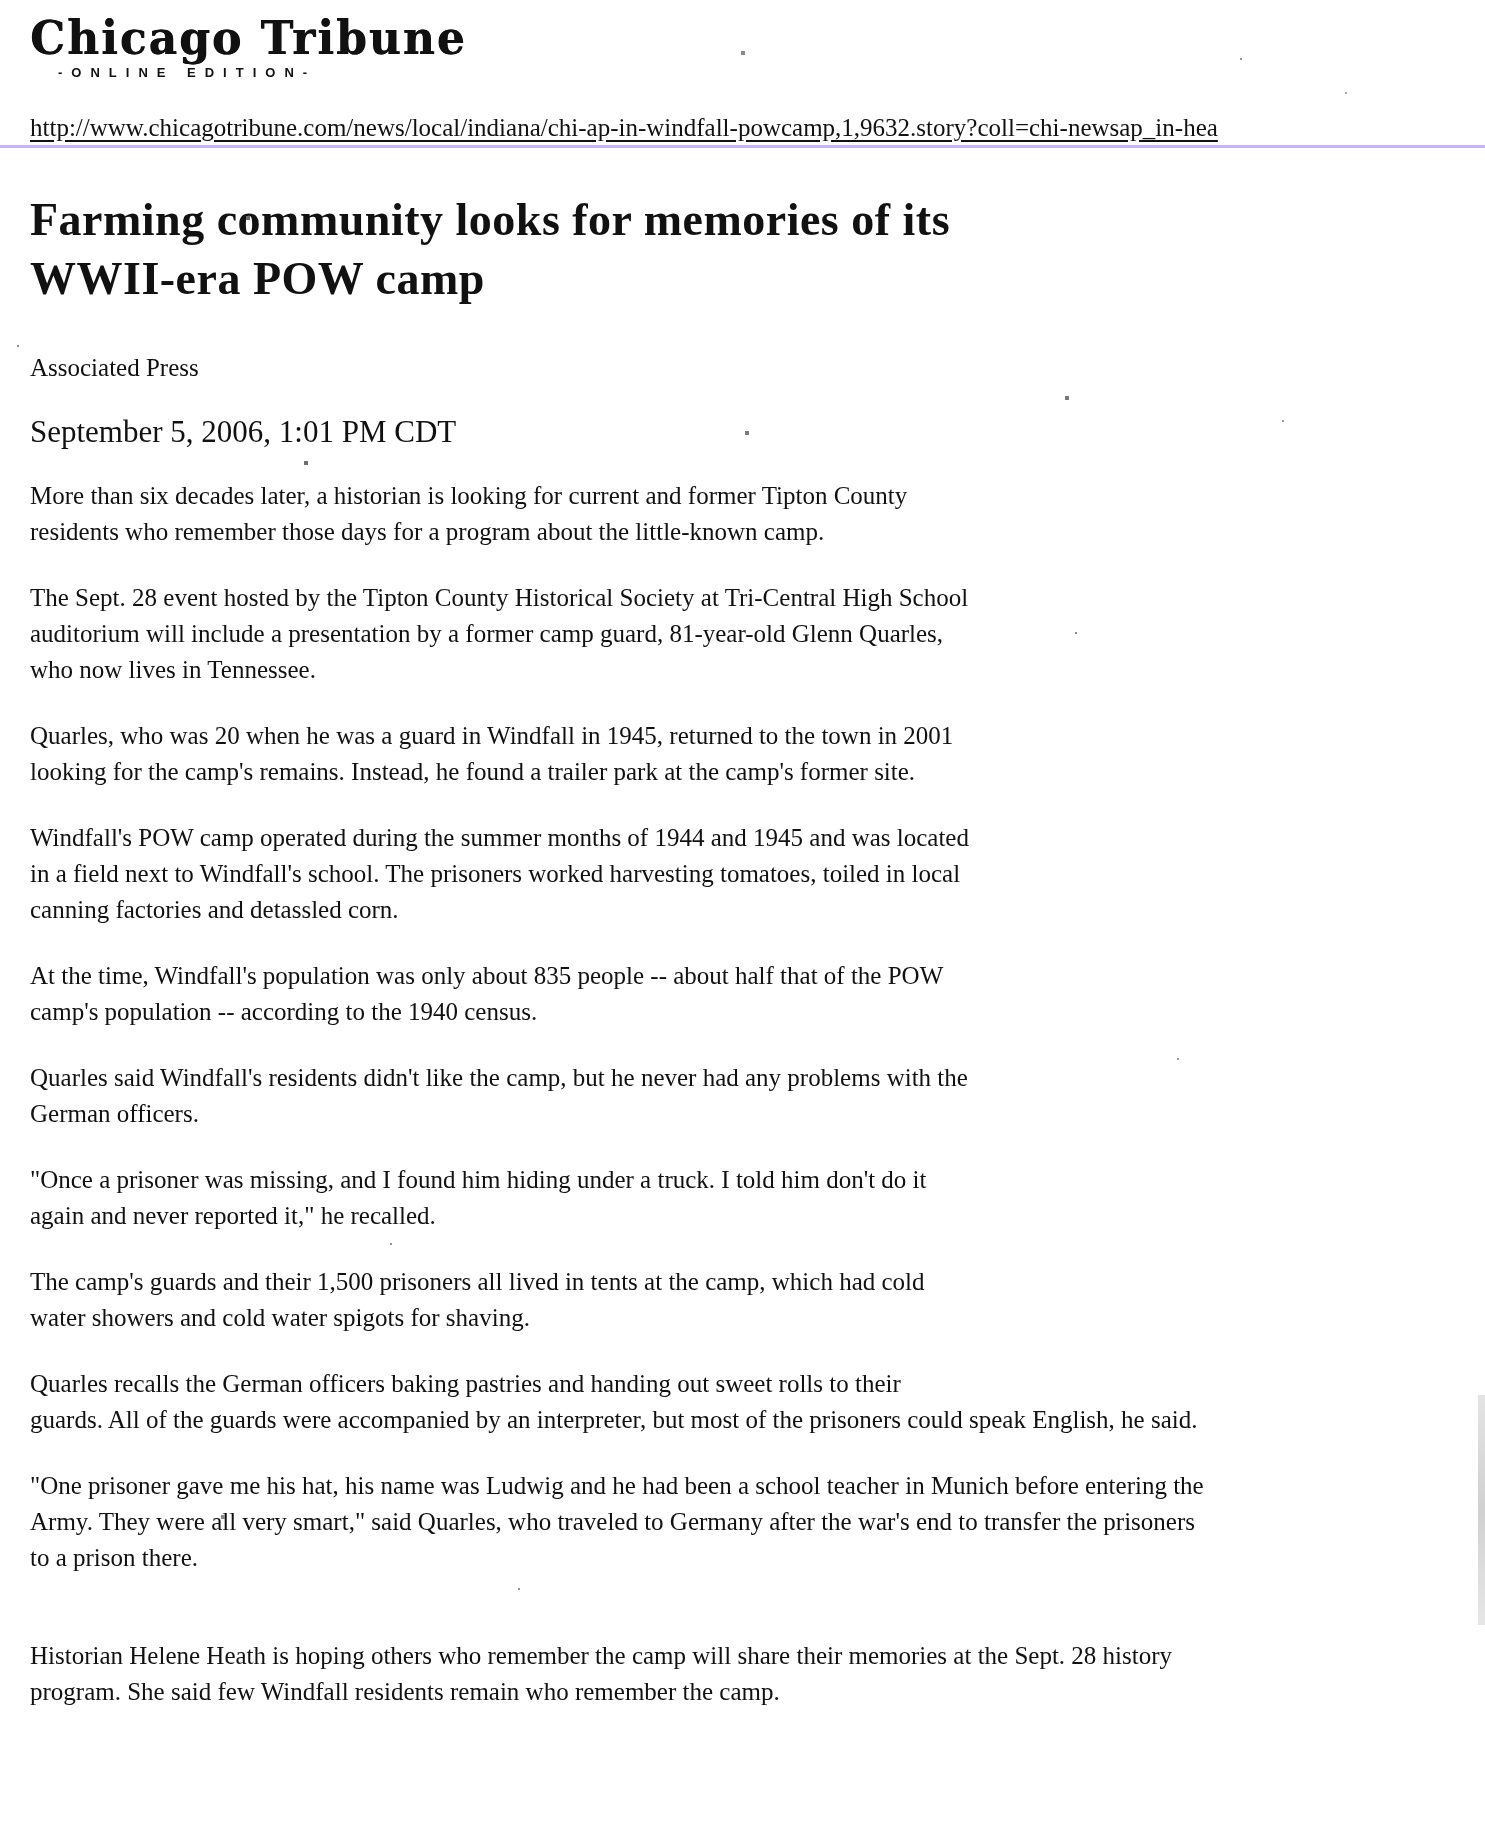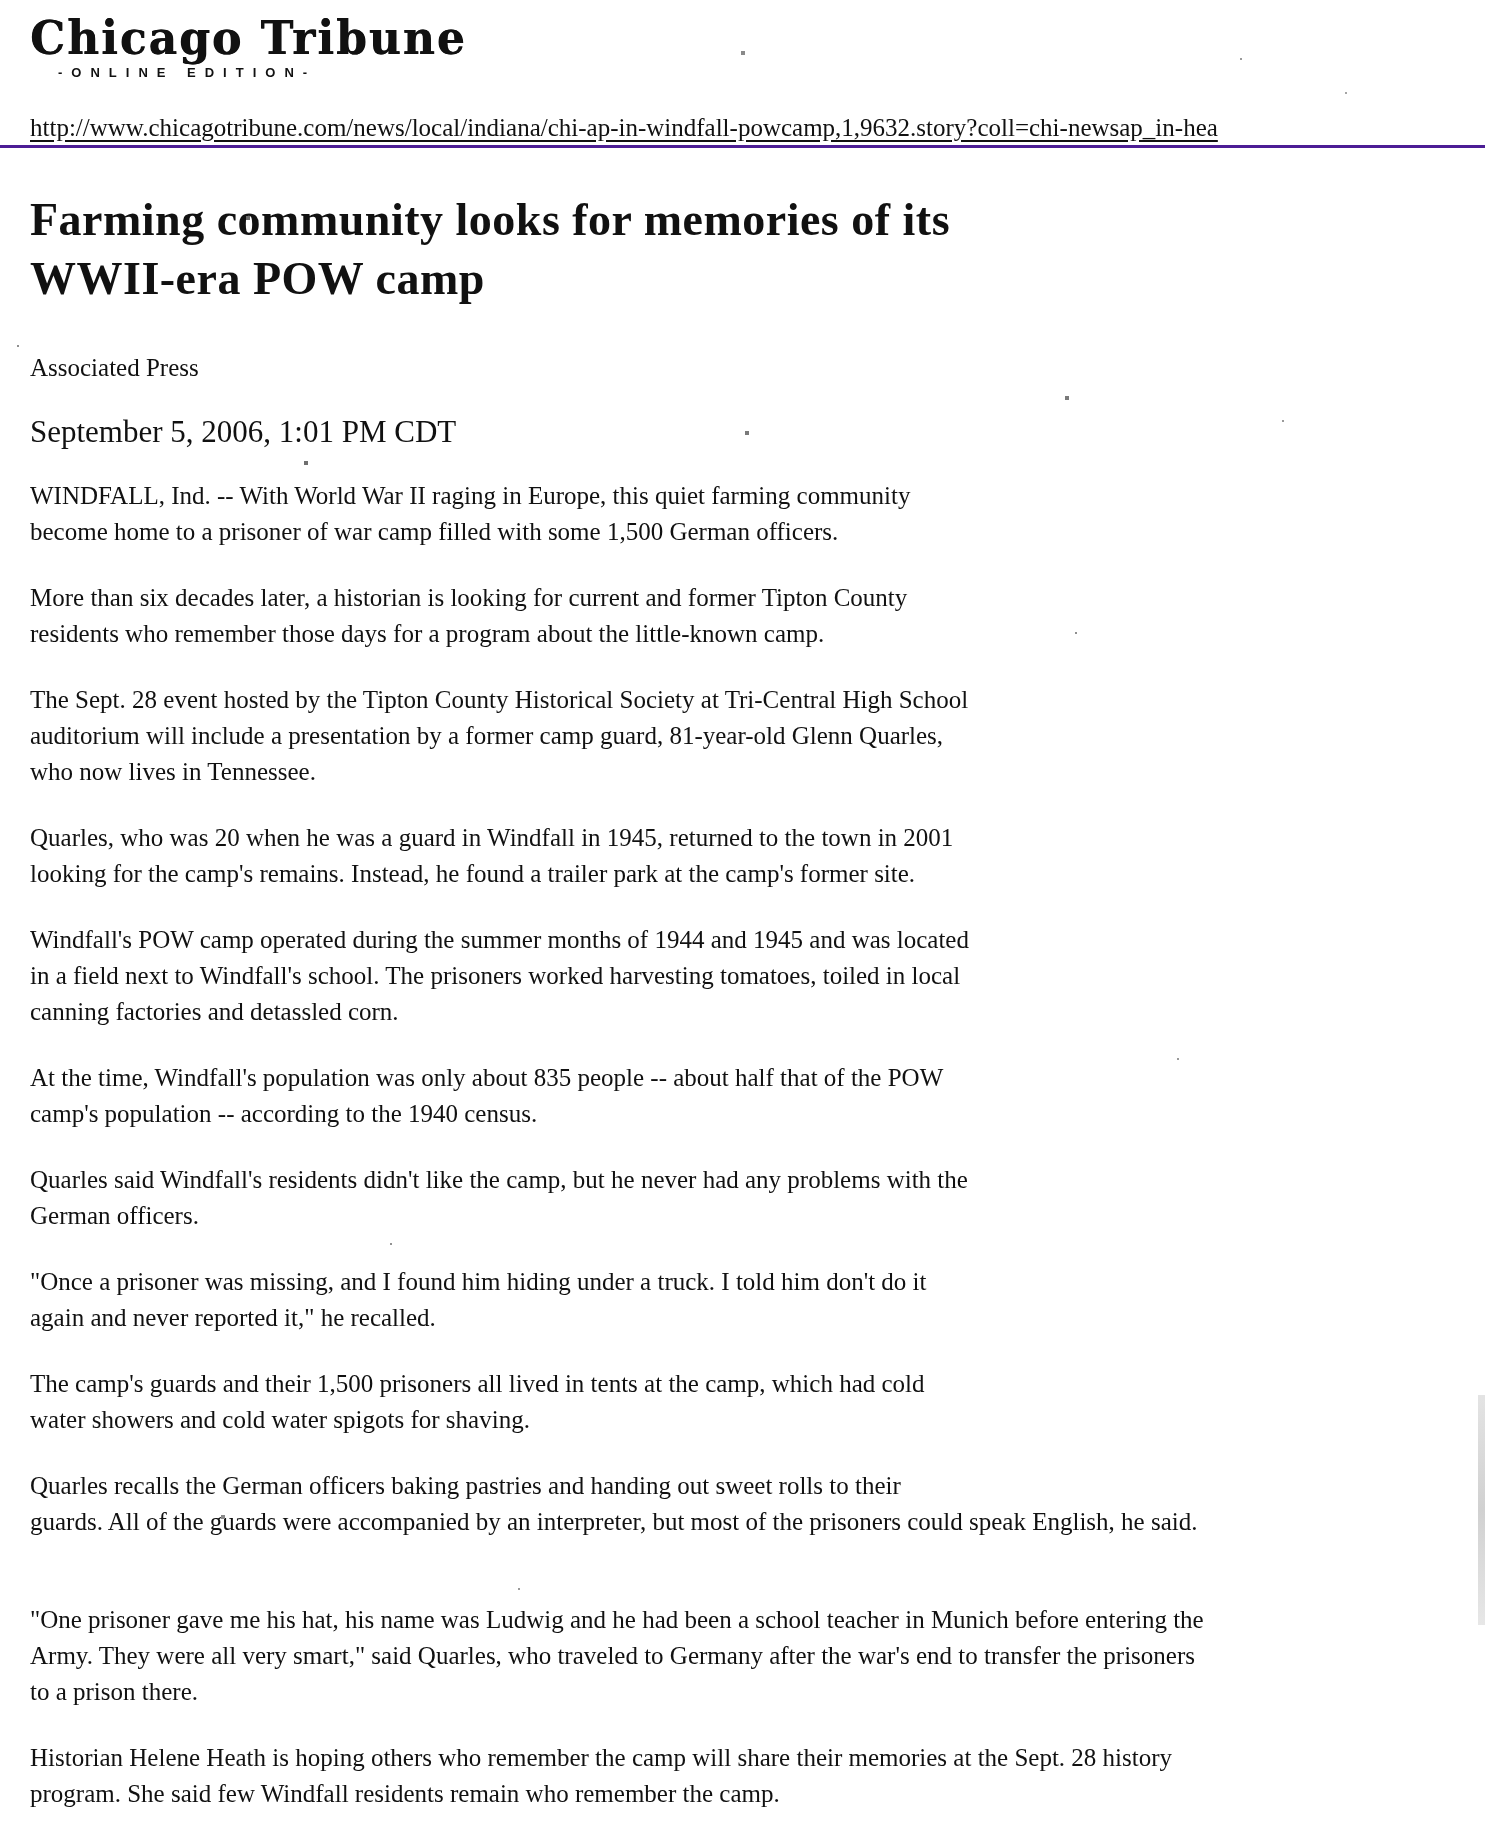--- a/index.html
+++ b/index.html
@@ -33,21 +33,21 @@
   .edition {
     font-family: Liberation Sans, sans-serif;
     font-weight: bold;
     font-size: 13px;
     letter-spacing: 9px;
     margin: 4px 0 0 28px;
   }
   
   .url-row {
     margin-top: 34px;
-    border-bottom: 3px solid #4c1d95;
+    border-bottom: 3px solid #c4b5fd;
     padding: 0 0 3px 30px;
     white-space: nowrap;
     overflow: hidden;
   }
   .url {
     font-size: 25px;
     color: #111111;
     text-decoration: underline;
     text-underline-offset: 4px;
   }
@@ -131,22 +131,20 @@
   </div>
 
   <h1 class="headline">Farming community looks for memories of its
 WWII-era POW camp</h1>
 
   <div class="byline">Associated Press</div>
 
   <div class="dateline">September 5, 2006, 1:01 PM CDT</div>
 
   <div class="body">
-      <p class="para">WINDFALL, Ind. -- With World War II raging in Europe, this quiet farming community
-become home to a prisoner of war camp filled with some 1,500 German officers.</p>
       <p class="para">More than six decades later, a historian is looking for current and former Tipton County
 residents who remember those days for a program about the little-known camp.</p>
       <p class="para">The Sept. 28 event hosted by the Tipton County Historical Society at Tri-Central High School
 auditorium will include a presentation by a former camp guard, 81-year-old Glenn Quarles,
 who now lives in Tennessee.</p>
       <p class="para">Quarles, who was 20 when he was a guard in Windfall in 1945, returned to the town in 2001
 looking for the camp's remains. Instead, he found a trailer park at the camp's former site.</p>
       <p class="para">Windfall's POW camp operated during the summer months of 1944 and 1945 and was located
 in a field next to Windfall's school. The prisoners worked harvesting tomatoes, toiled in local
 canning factories and detassled corn.</p>

